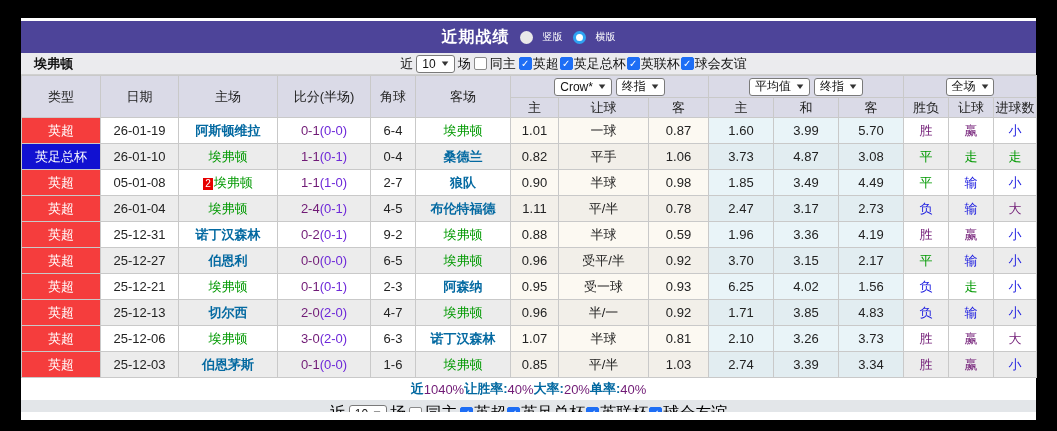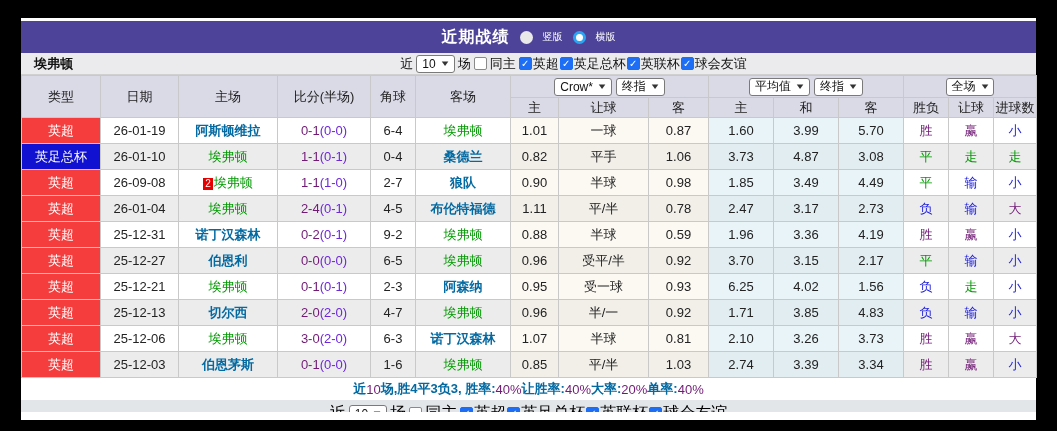--- a/index.html
+++ b/index.html
@@ -221,21 +221,21 @@
     <td class="euro">3.73</td>
     <td class="euro">4.87</td>
     <td class="euro">3.08</td>
     <td class="c-green">平</td>
     <td class="c-green">走</td>
     <td class="c-green">走</td>
   </tr>
 
   <tr>
     <td class="badge-red">英超</td>
-    <td>26-09-08</td>
+    <td>05-01-08</td>
     <td>
       <span class="redcard">2</span><span class="c-green">埃弗顿</span>
     </td>
     <td>
       <span class="c-red">1-1</span><span class="half">(1-0)</span>
     </td>
     <td>2-7</td>
     <td>
       <span class="c-black">狼队</span>
     </td>
@@ -416,21 +416,20 @@
     <td class="c-red">胜</td>
     <td class="c-red">赢</td>
     <td class="c-blue">小</td>
   </tr>
 </tbody>
   </table>
 
   <div class="summary">
       <span class="c-black">近</span>
       <span class="c-red">10</span>
-      <span class="c-black">场,胜4平3负3, 胜率:</span>
       <span class="c-red">40%</span>
       <span class="c-black"> 让胜率:</span>
       <span class="c-red">40%</span>
       <span class="c-black"> 大率:</span>
       <span class="c-red">20%</span>
       <span class="c-black"> 单率:</span>
       <span class="c-red">40%</span>
     </div>
 
   <div class="bottombar">

